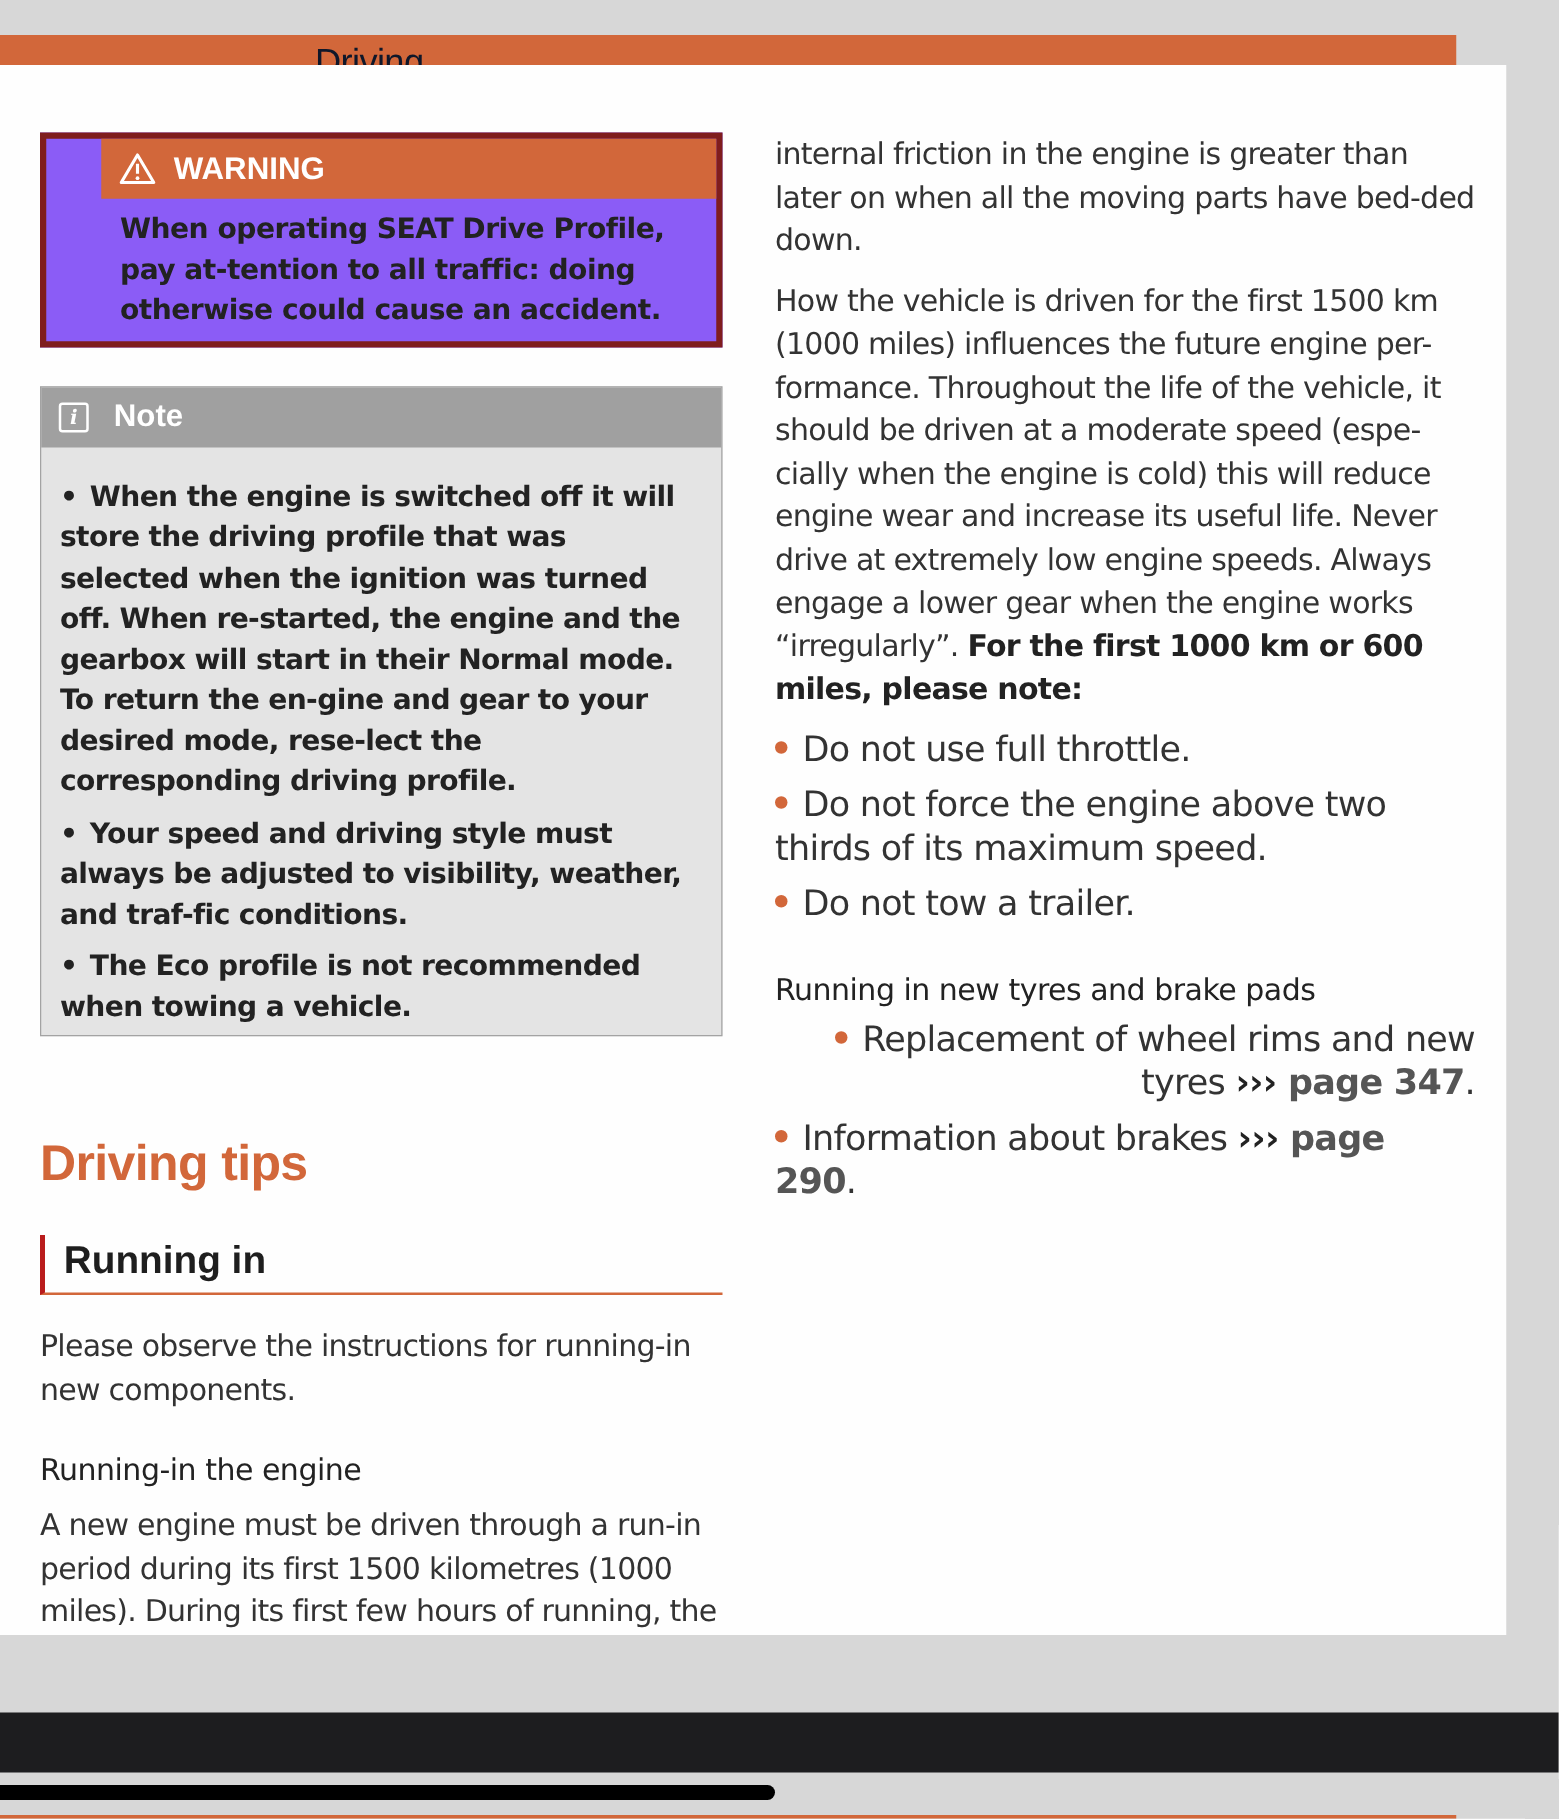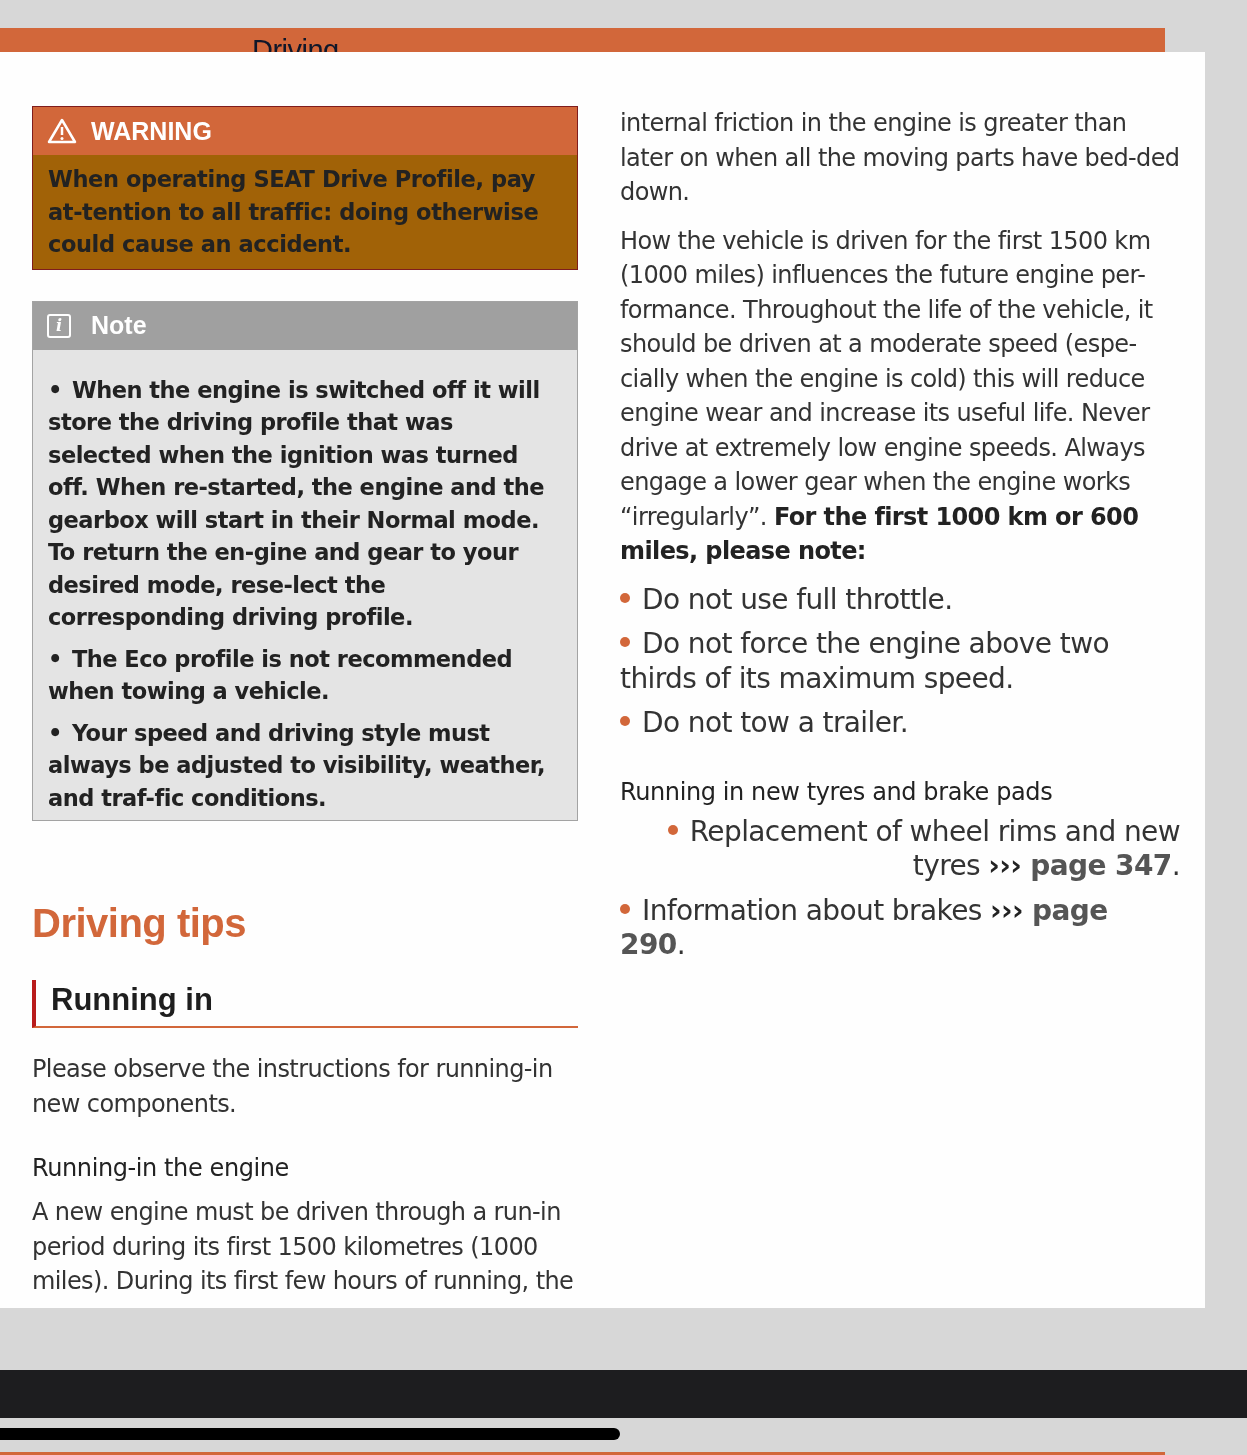--- a/index.html
+++ b/index.html
@@ -19,21 +19,21 @@
   }
   .header-title {
     position:absolute; left:252px; top:4px;
     color:#0f172a; font-size:29px; line-height:36px; letter-spacing:-0.5px;
     font-family:"Liberation Sans", sans-serif;
   }
   .col-left { position:absolute; left:32px; top:106px; width:546px; }
   .col-right { position:absolute; left:620px; top:106px; width:560px; }
 
   
-  .warn-box { border:1px solid #7f1d1d; background:#a16207; }
+  .warn-box { border:5px solid #7f1d1d; background:#8b5cf6;padding-left:44px; }
   .warn-head {
     background:#d2673a; height:48px; display:flex; align-items:center; padding-left:14px;
     color:#fff; font-weight:bold; font-size:25px; font-family:"Liberation Sans", sans-serif;
   }
   .warn-head svg { margin-right:14px; }
   .warn-text {
     padding:8px 14px 8px 15px; font-size:22.5px; line-height:32.5px; font-weight:bold; color:#222;
     letter-spacing:-0.4px;
   }
 
@@ -108,22 +108,22 @@
     <div class="warn-text">When operating SEAT Drive Profile, pay at-tention to all traffic: doing otherwise could cause an accident.</div>
   </div>
 
   <div class="note-box">
     <div class="note-head">
       <span class="info-icon">i</span>
       <span>Note</span>
     </div>
     <div class="note-body">
       <div class="note-item"><span class="dot">•</span><span>When the engine is switched off it will store the driving profile that was selected when the ignition was turned off. When re-started, the engine and the gearbox will start in their Normal mode. To return the en-gine and gear to your desired mode, rese-lect the corresponding driving profile.</span></div>
+      <div class="note-item"><span class="dot">•</span><span>Your speed and driving style must always be adjusted to visibility, weather, and traf-fic conditions.</span></div>
       <div class="note-item"><span class="dot">•</span><span>The Eco profile is not recommended when towing a vehicle.</span></div>
-      <div class="note-item"><span class="dot">•</span><span>Your speed and driving style must always be adjusted to visibility, weather, and traf-fic conditions.</span></div>
     </div>
   </div>
 
   <div class="section-title">Driving tips</div>
   <div class="sub-head">Running in</div>
   <div class="para" style="margin-top:24px;">Please observe the instructions for running-in new components.</div>
   <div class="h3" style="margin-top:30px;">Running-in the engine</div>
   <div class="para mt-10">A new engine must be driven through a run-in period during its first 1500 kilometres (1000 miles). During its first few hours of running, the</div>
 </div>
 

